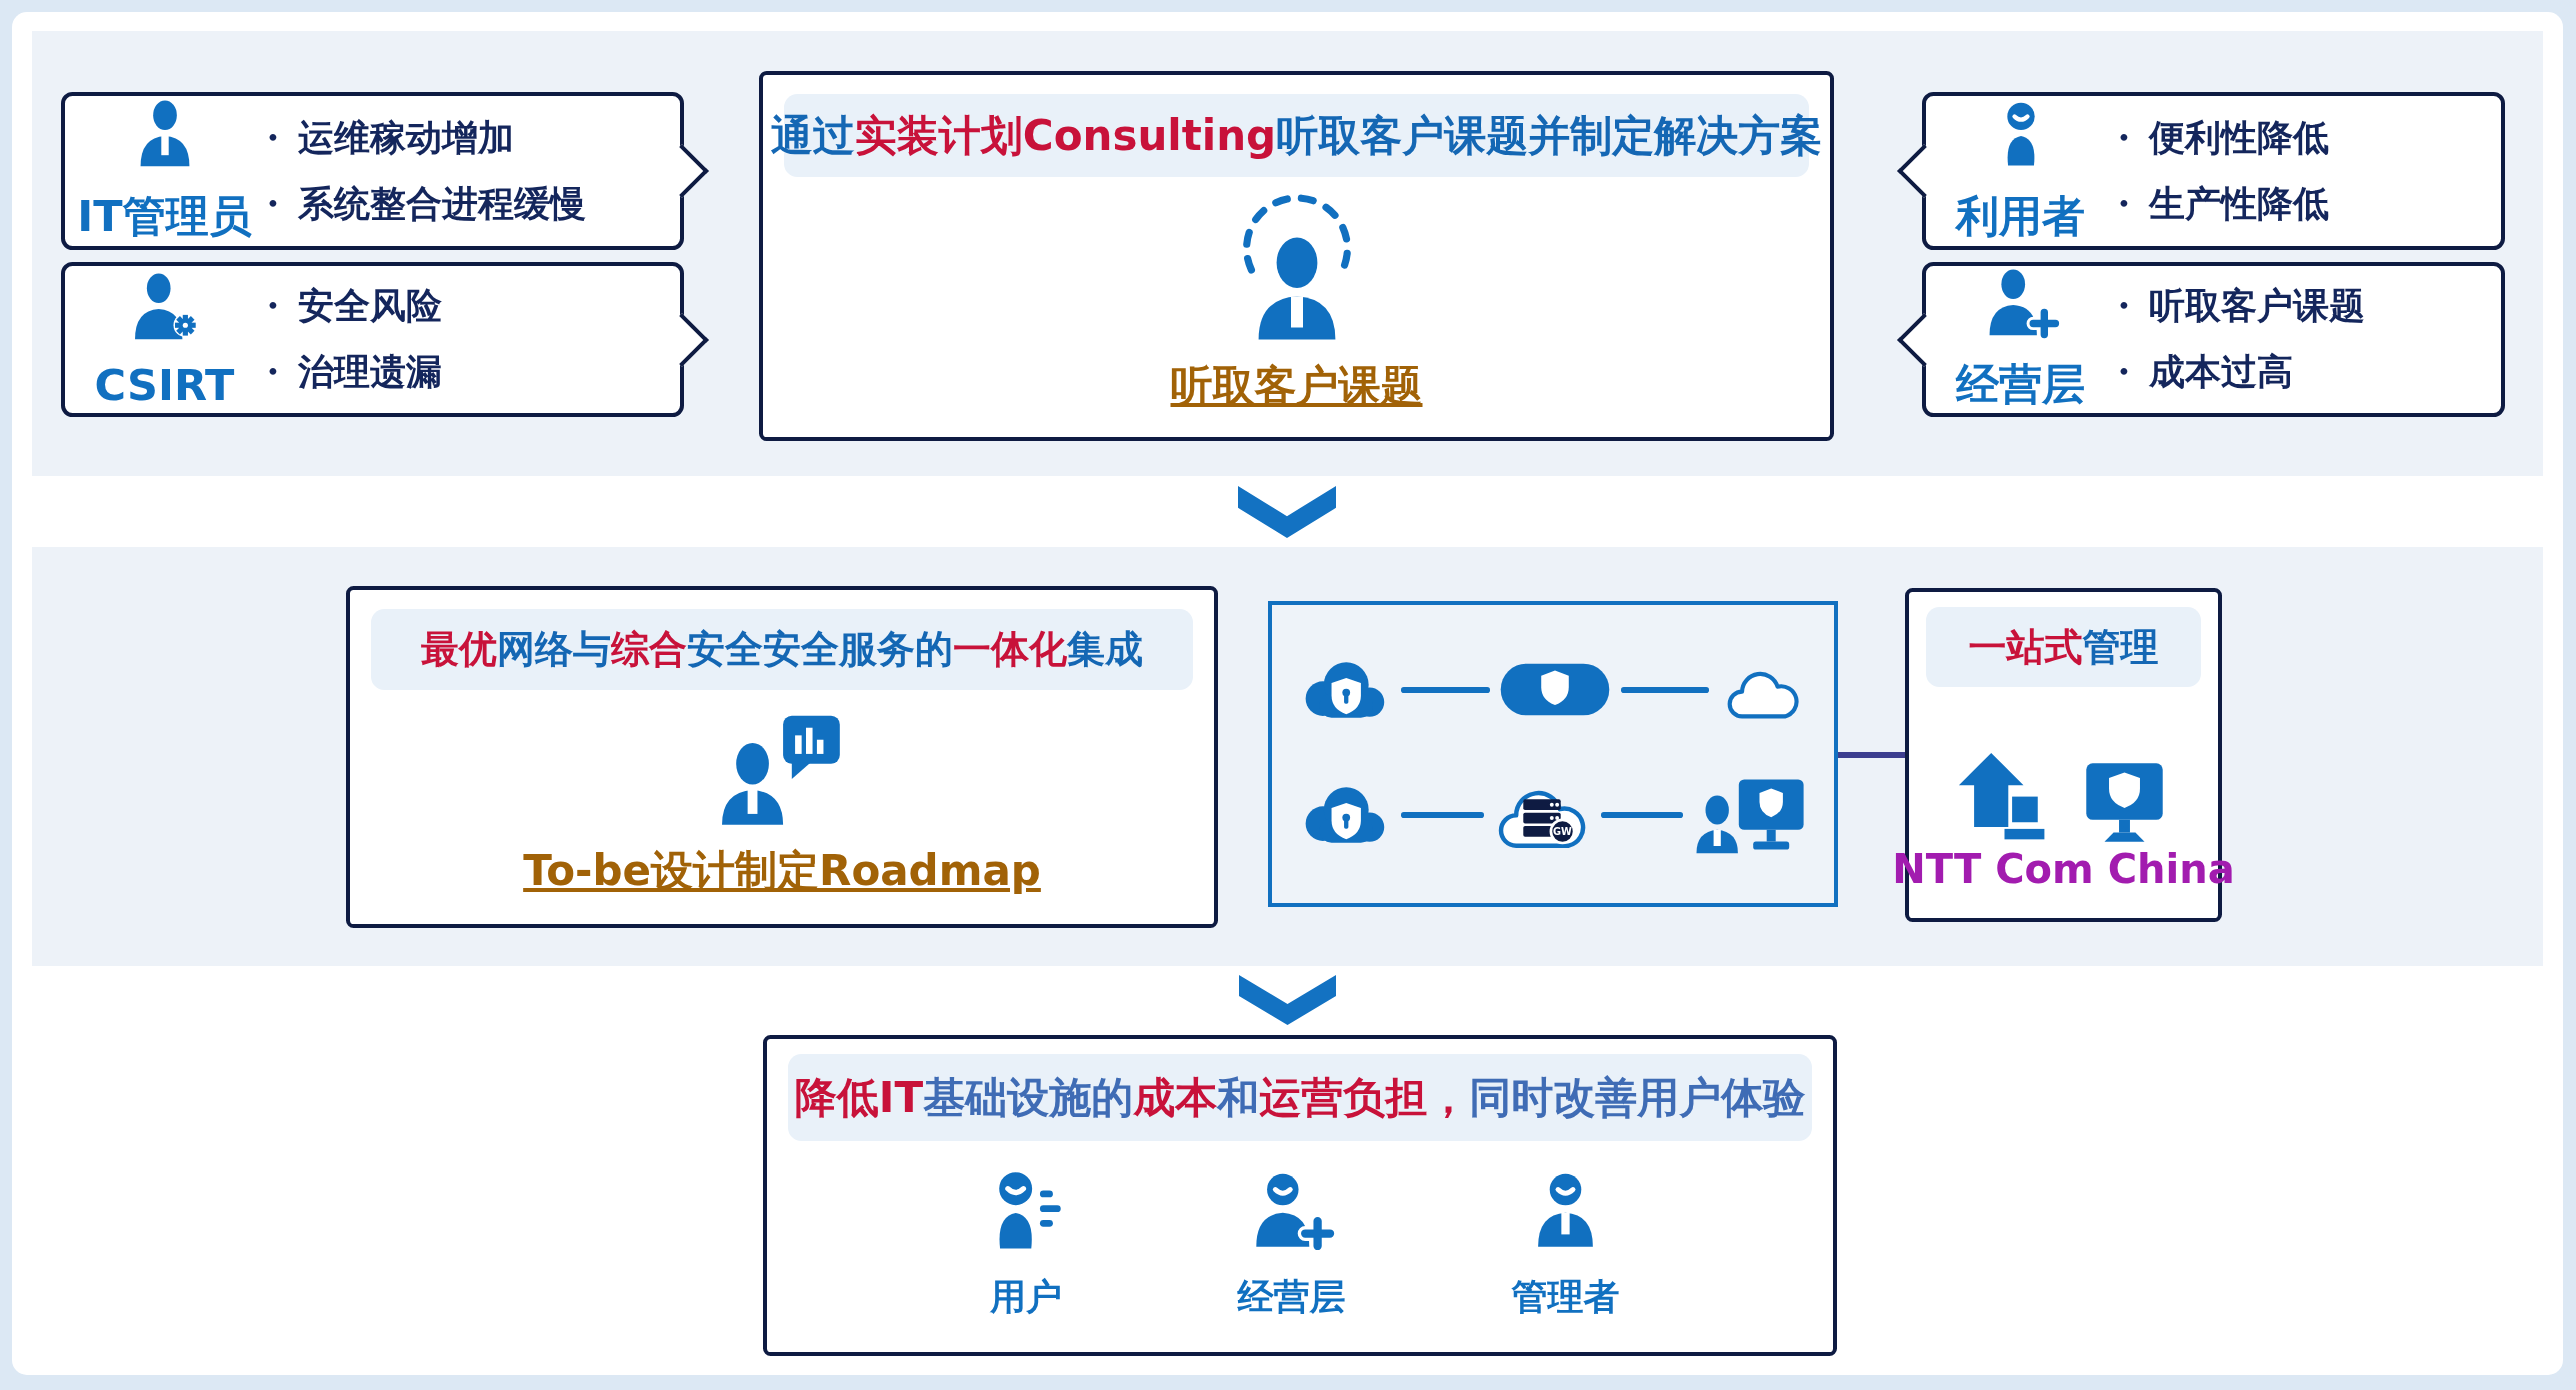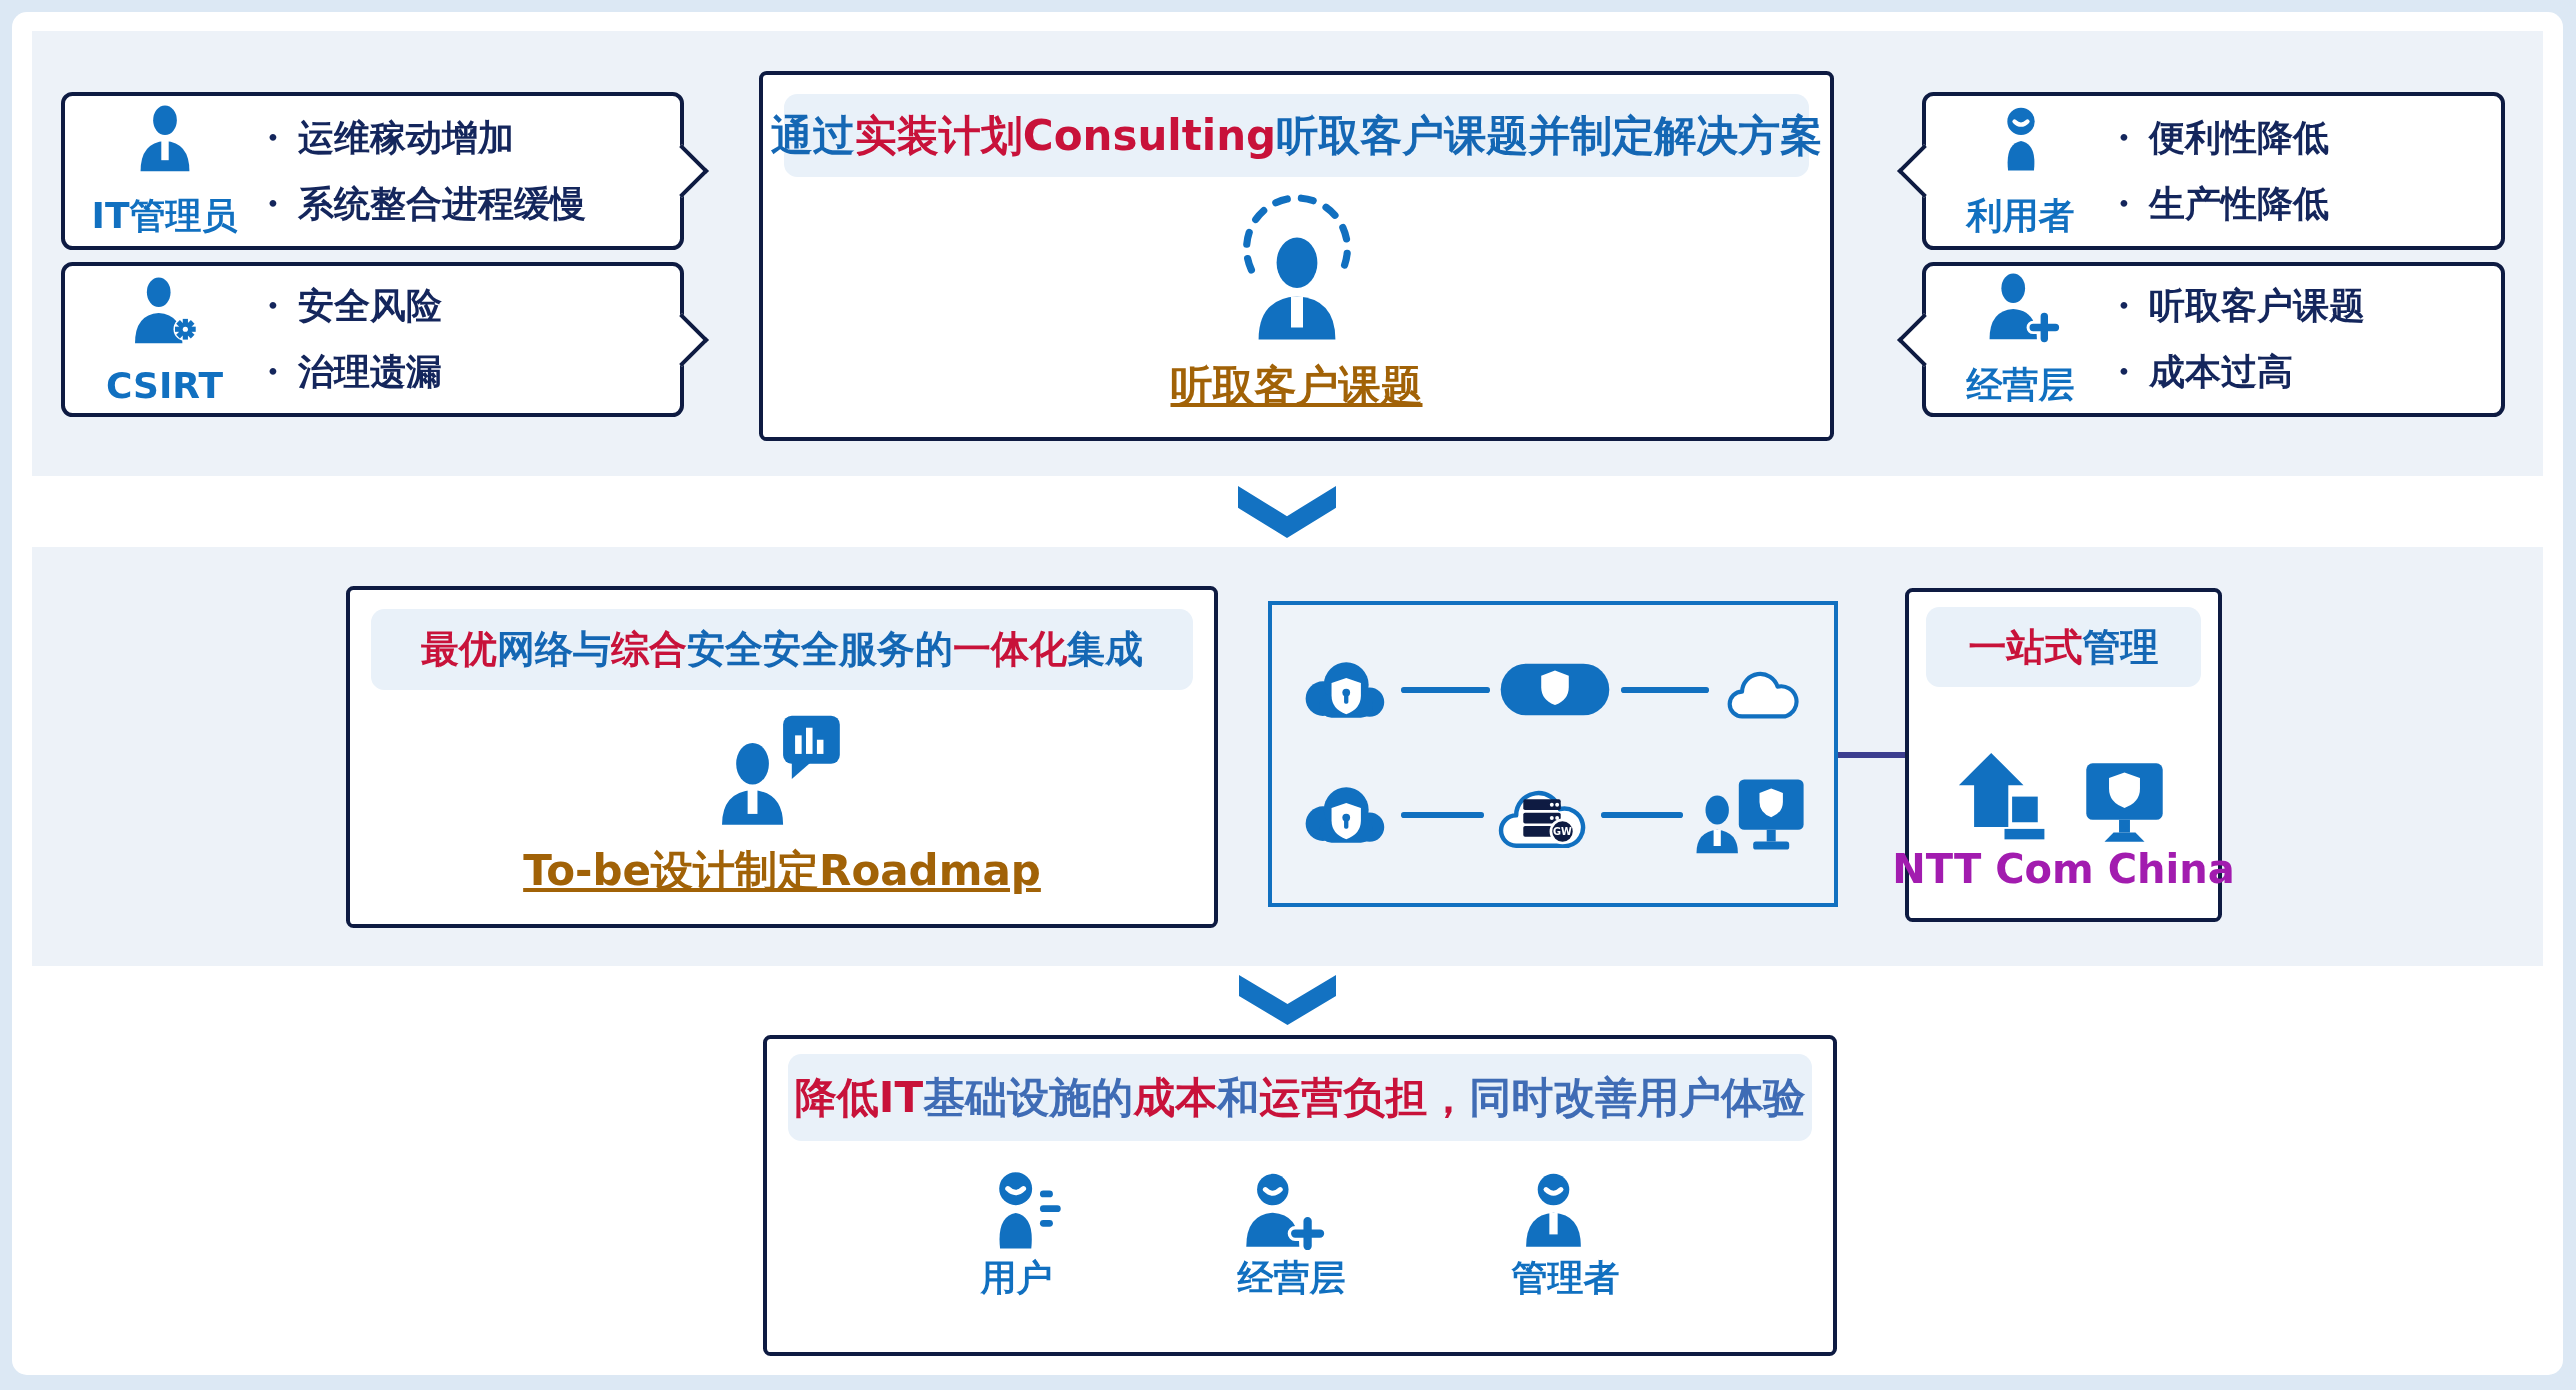--- a/index.html
+++ b/index.html
@@ -14,21 +14,21 @@
   
   .bubble{position:absolute;background:#ffffff;border:4.7px solid #0e1b42;border-radius:11.4px;
           display:flex;align-items:center;padding:7.6px 13.3px 7.6px 9.5px;}
   .tail-r{position:absolute;right:-21px;top:50%;width:38px;height:38px;background:#ffffff;
           border-top:4.7px solid #0e1b42;border-right:4.7px solid #0e1b42;
           transform:translateY(-50%) rotate(45deg);}
   .tail-l{position:absolute;left:-21px;top:50%;width:38px;height:38px;background:#ffffff;
           border-bottom:4.7px solid #0e1b42;border-left:4.7px solid #0e1b42;
           transform:translateY(-50%) rotate(45deg);}
   .icon-col{width:180px;min-width:180px;display:flex;flex-direction:column;align-items:center;gap:1.9px;z-index:1;}
-  .role-label{font-size:36px;font-weight:700;color:#1170c0;white-space:nowrap;margin-top:16px;}
+  .role-label{font-size:43px;font-weight:700;color:#1170c0;white-space:nowrap;margin-top:16px;}
   .bullets{display:flex;flex-direction:column;gap:17px;z-index:1;}
   .bullet{display:flex;align-items:center;gap:7.6px;font-size:36px;font-weight:600;color:#14265c;white-space:nowrap;}
 
   
   .wbox{position:absolute;background:#ffffff;border:4.7px solid #0e1b42;border-radius:7.6px;
         display:flex;flex-direction:column;align-items:center;}
   .chip{background:#e9f1f9;border-radius:13.3px;display:flex;align-items:center;justify-content:center;
         font-weight:700;width:calc(100% - 42px);margin-top:19px;white-space:nowrap;}
   .seg-red{color:#c8123a;}
   .seg-blue{color:#1467b4;}
@@ -44,21 +44,21 @@
            display:flex;flex-direction:column;justify-content:space-evenly;}
   .drow{display:flex;align-items:center;width:100%;padding:0 24.6px;}
   .dline{flex:1;height:5.7px;background:#1170c0;border-radius:2.8px;margin:0 9.5px;}
 
   .connector{position:absolute;background:#3c3e8f;}
 
   .ntt-icons{display:flex;align-items:flex-end;gap:26.5px;flex:1;padding-top:11.4px;}
   .brand{font-size:40px;font-weight:700;color:#a21caf;margin-bottom:26.5px;white-space:nowrap;}
 
   .stake-row{display:flex;gap:166px;margin-top:24.6px;}
-  .stake{display:flex;flex-direction:column;align-items:flex-start;gap:1px;}
+  .stake{display:flex;flex-direction:column;align-items:center;gap:20px;}
   .stake-label{font-size:36px;font-weight:700;color:#1170c0;white-space:nowrap;}
 </style>
 </head>
 <body>
 
 <div class="canvas">
   <div class="panel"></div>
   <div class="band band-top"></div>
   <div class="band band-mid"></div>
 

